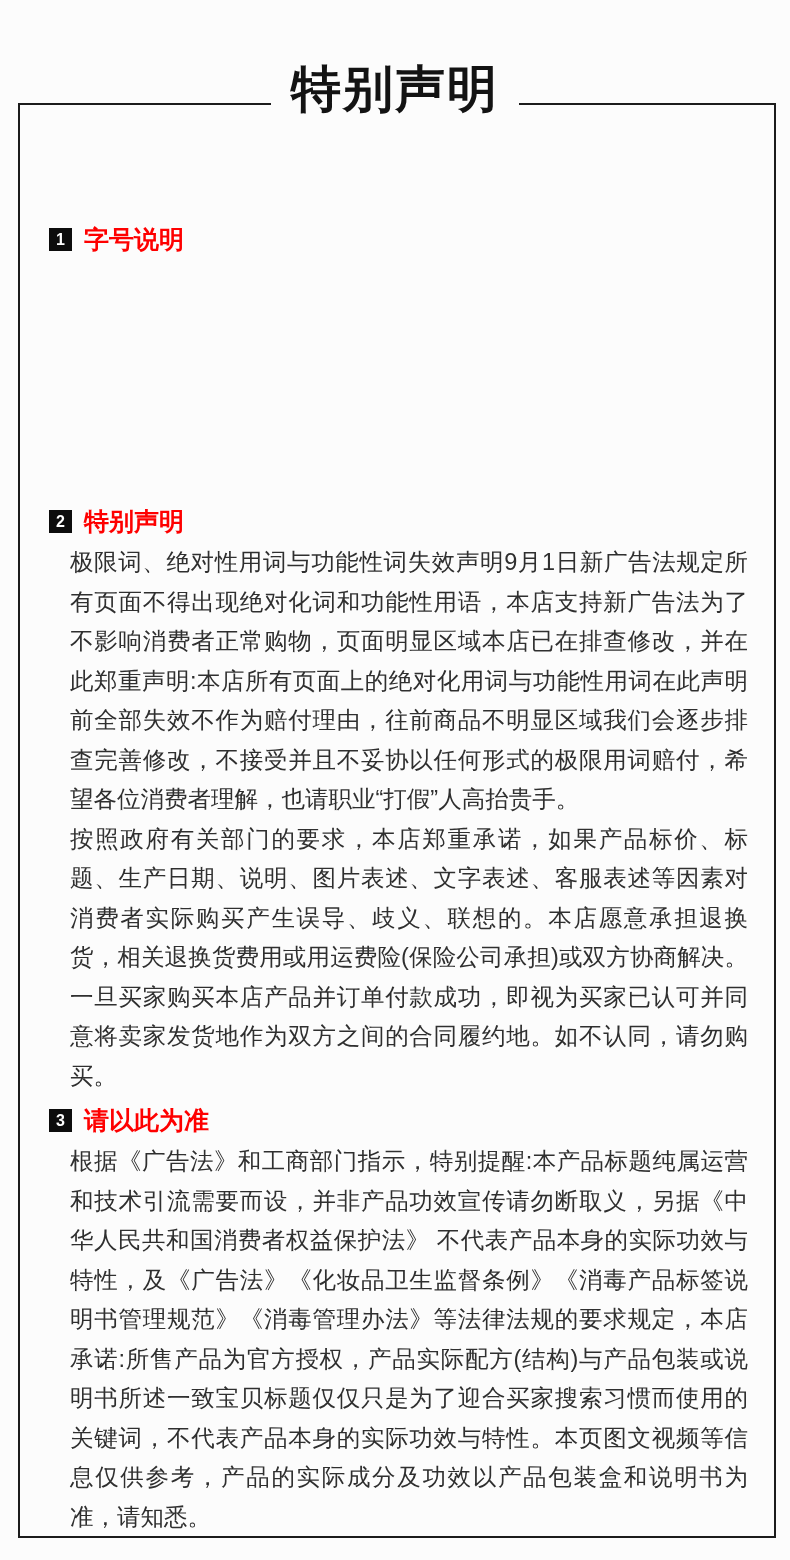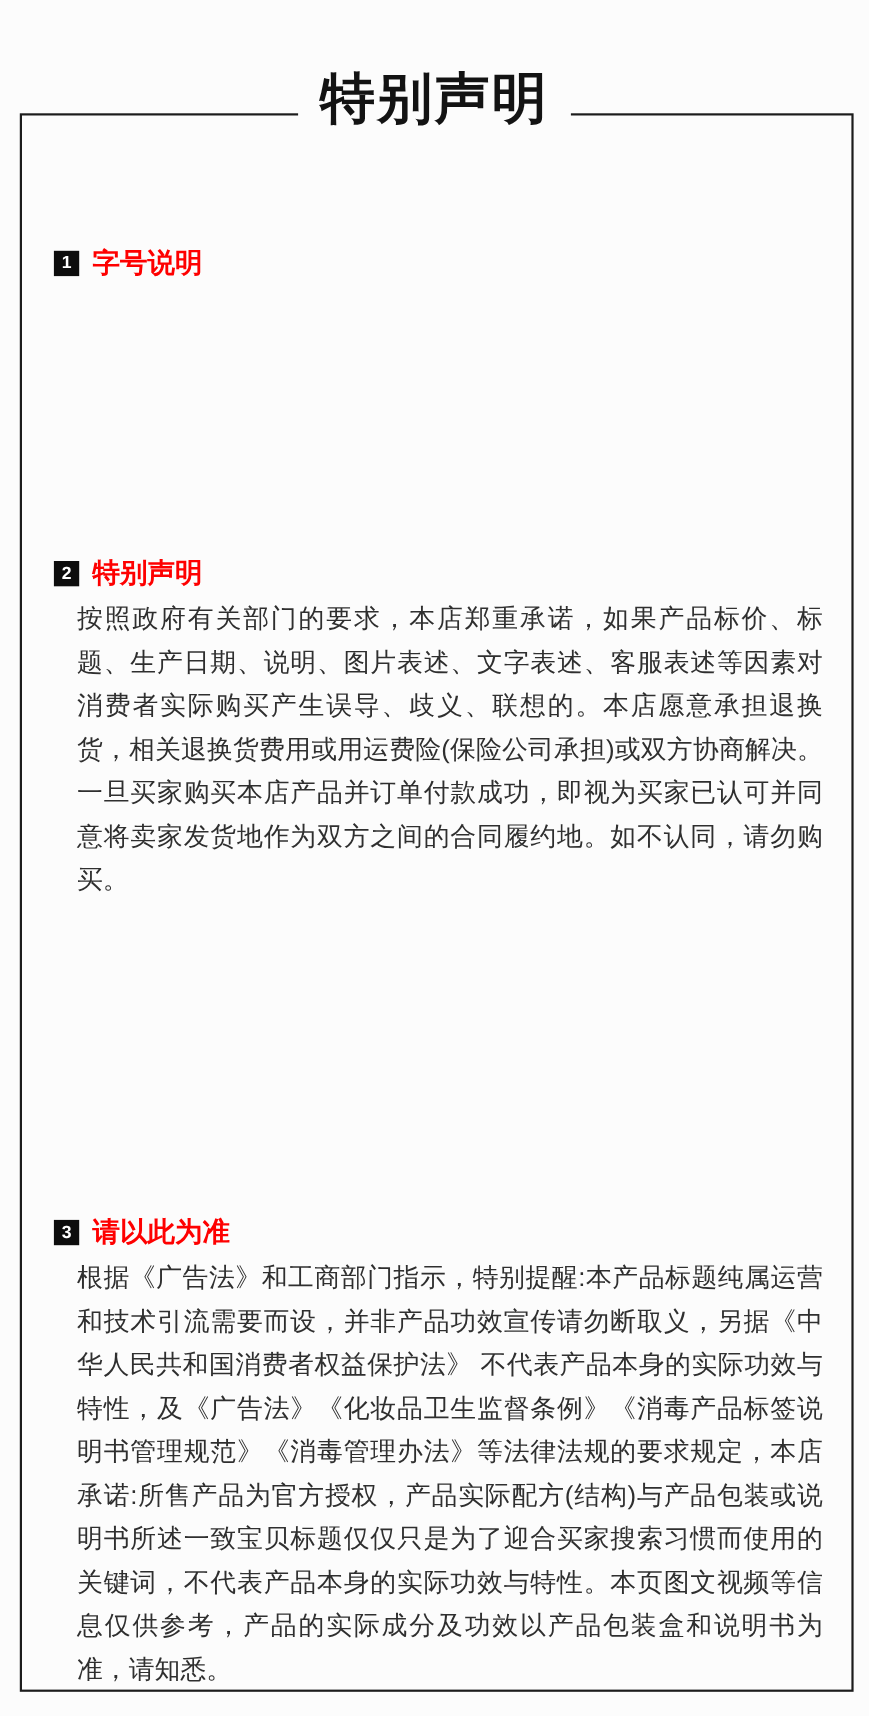--- a/index.html
+++ b/index.html
@@ -108,20 +108,21 @@
       <span class="badge">1</span>
       <h2 class="sec-title">字号说明</h2>
     </div>
   </section>
 
   <section class="sec sec-2">
     <div class="sec-head">
       <span class="badge">2</span>
       <h2 class="sec-title">特别声明</h2>
     </div>
+    <p class="para">极限词、绝对性用词与功能性词失效声明9月1日新广告法规定所有页面不得出现绝对化词和功能性用语，本店支持新广告法为了不影响消费者正常购物，页面明显区域本店已在排查修改，并在此郑重声明:本店所有页面上的绝对化用词与功能性用词在此声明前全部失效不作为赔付理由，往前商品不明显区域我们会逐步排查完善修改，不接受并且不妥协以任何形式的极限用词赔付，希望各位消费者理解，也请职业“打假”人高抬贵手。</p>
     <p class="para">按照政府有关部门的要求，本店郑重承诺，如果产品标价、标题、生产日期、说明、图片表述、文字表述、客服表述等因素对消费者实际购买产生误导、歧义、联想的。本店愿意承担退换货，相关退换货费用或用运费险(保险公司承担)或双方协商解决。一旦买家购买本店产品并订单付款成功，即视为买家已认可并同意将卖家发货地作为双方之间的合同履约地。如不认同，请勿购买。</p>
   </section>
 
   <section class="sec sec-3">
     <div class="sec-head">
       <span class="badge">3</span>
       <h2 class="sec-title">请以此为准</h2>
     </div>
     <p class="para">根据《广告法》和工商部门指示，特别提醒:本产品标题纯属运营和技术引流需要而设，并非产品功效宣传请勿断取义，另据《中华人民共和国消费者权益保护法》 不代表产品本身的实际功效与特性，及《广告法》《化妆品卫生监督条例》《消毒产品标签说明书管理规范》《消毒管理办法》等法律法规的要求规定，本店承诺:所售产品为官方授权，产品实际配方(结构)与产品包装或说明书所述一致宝贝标题仅仅只是为了迎合买家搜索习惯而使用的关键词，不代表产品本身的实际功效与特性。本页图文视频等信息仅供参考，产品的实际成分及功效以产品包装盒和说明书为准，请知悉。</p>
   </section>

